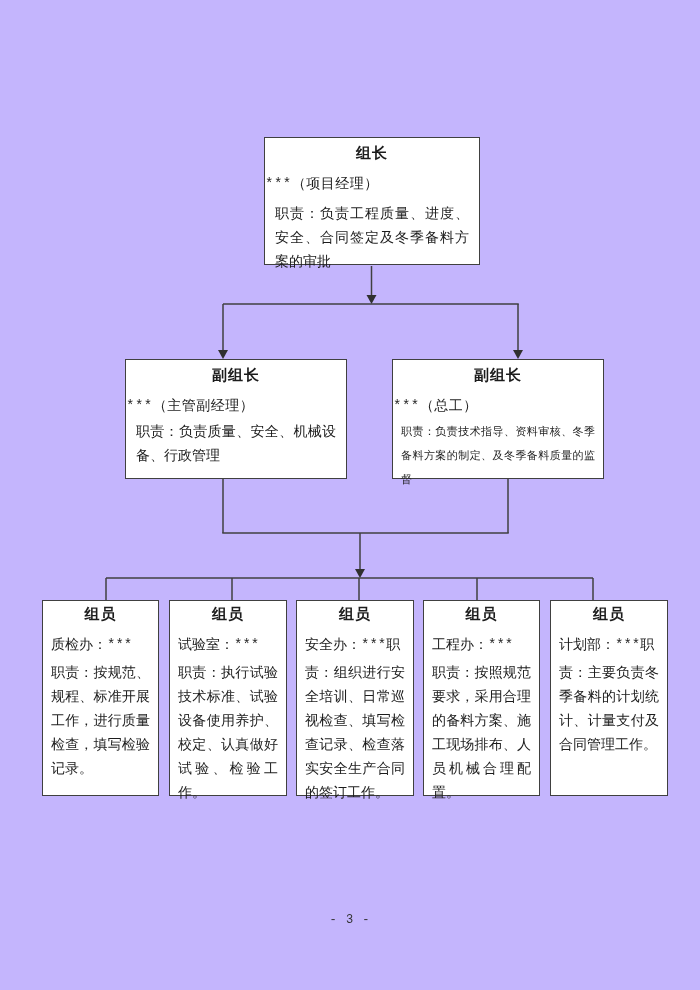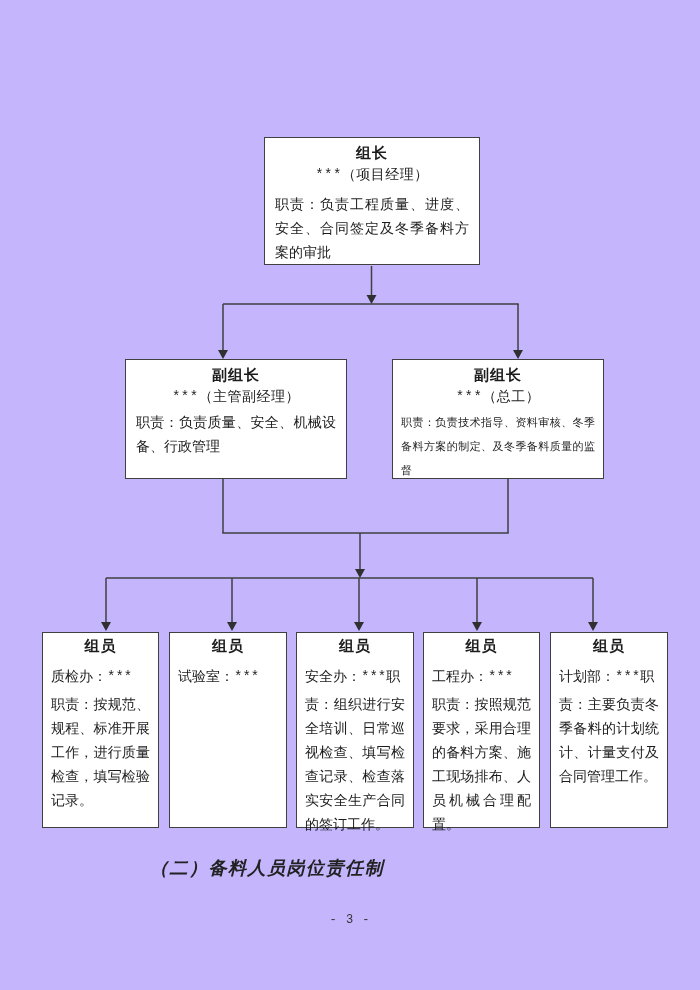--- a/index.html
+++ b/index.html
@@ -30,42 +30,42 @@
   }
   .ob .t {
     font-weight: bold;
     text-align: center;
     font-size: 15px;
     line-height: 20px;
     margin-top: 7px;
     letter-spacing: 1px;
   }
   .ob .n {
-    text-align: center;
     font-size: 14px;
     line-height: 20px;
+    margin-top: 9px;
     letter-spacing: 0.5px;
   }
   .ob .d {
     font-size: 14px;
     line-height: 24px;
     margin-top: 8px;
     padding: 0 10px;
     text-align: justify;
     word-break: break-all;
   }
   
   #leader-box  { left: 264px; top: 137px; width: 216px; height: 128px; }
   
   #deputy-box-1 { left: 125px; top: 359px; width: 222px; height: 120px; }
   #deputy-box-2 { left: 392px; top: 359px; width: 212px; height: 120px; }
   #deputy-box-1 .d, #deputy-box-2 .d { margin-top: 4px; }
   #deputy-box-2 .d { font-size: 11px; padding: 0 8px; }
   
-  .member { top: 632px; height: 196px; }
+  .member { top: 600px; height: 196px; }
   #member-box-1 { left: 42px;  width: 117px; }
   #member-box-2 { left: 169px; width: 118px; }
   #member-box-3 { left: 296px; width: 118px; }
   #member-box-4 { left: 423px; width: 117px; }
   #member-box-5 { left: 550px; width: 118px; }
   .member .t { margin-top: 5px; }
   .member .n {
     text-align: left;
     padding: 0 8px;
     margin-top: 9px;
@@ -150,36 +150,36 @@
 
   <div class="ob member" id="member-box-1">
     <div class="t">组员</div>
     <div class="n">质检办：***</div>
     <div class="d">职责：按规范、规程、标准开展工作，进行质量检查，填写检验记录。</div>
   </div>
 
   <div class="ob member" id="member-box-2">
     <div class="t">组员</div>
     <div class="n">试验室：***</div>
+    <div class="d">职责：执行试验技术标准、试验设备使用养护、校定、认真做好试验、检验工作。</div>
   </div>
 
   <div class="ob member" id="member-box-3">
     <div class="t">组员</div>
     <div class="n">安全办：***职</div>
     <div class="d">责：组织进行安全培训、日常巡视检查、填写检查记录、检查落实安全生产合同的签订工作。</div>
   </div>
 
   <div class="ob member" id="member-box-4">
     <div class="t">组员</div>
     <div class="n">工程办：***</div>
     <div class="d">职责：按照规范要求，采用合理的备料方案、施工现场排布、人员机械合理配置。</div>
   </div>
 
   <div class="ob member" id="member-box-5">
     <div class="t">组员</div>
     <div class="n">计划部：***职</div>
     <div class="d">责：主要负责冬季备料的计划统计、计量支付及合同管理工作。</div>
   </div>
 
-  <div id="section-caption">（二）备料人员岗位责任制</div>
   <div id="page-number">- 3 -</div>
 
 </div>
 
 </body></html>

